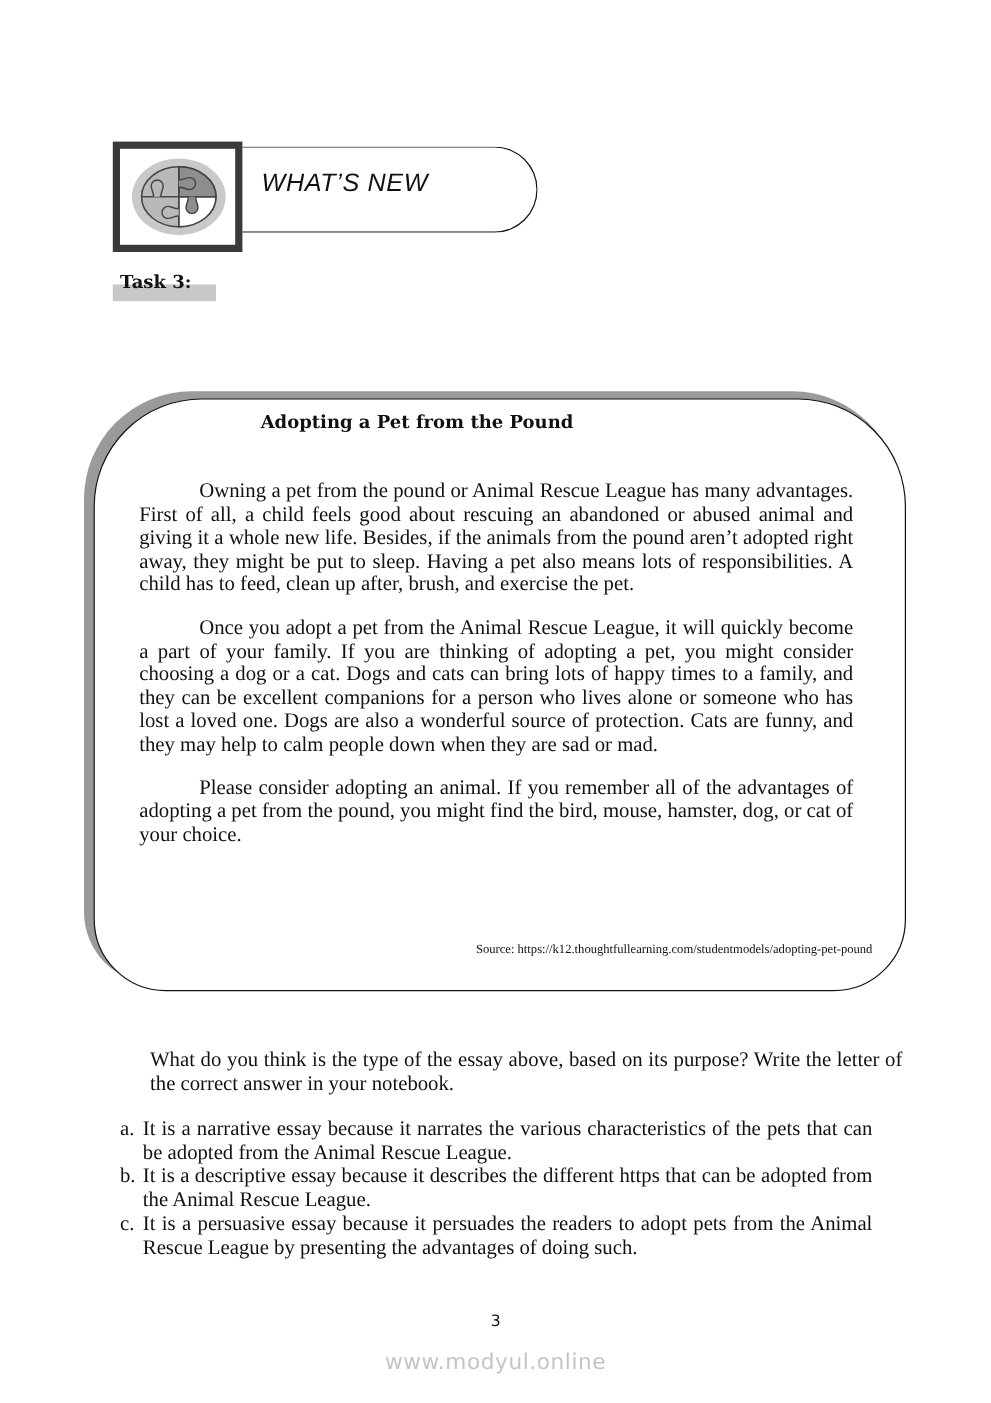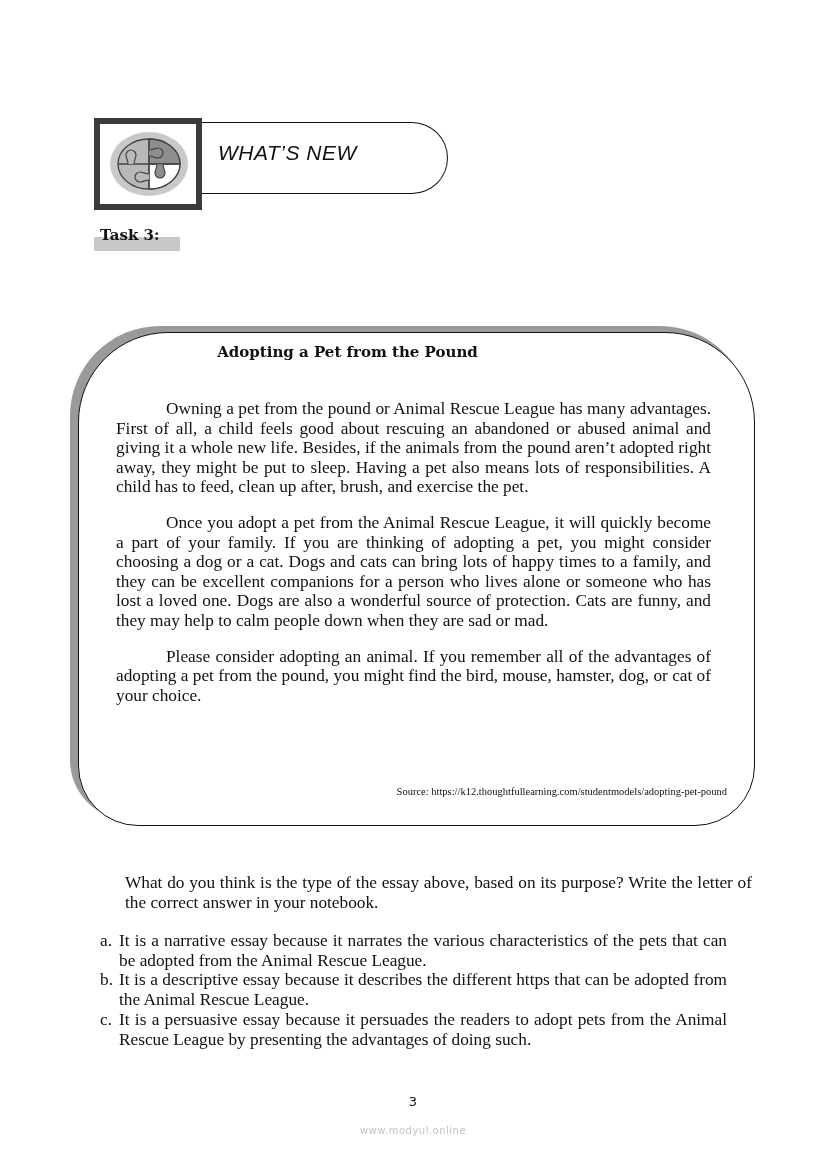--- a/index.html
+++ b/index.html
@@ -47,21 +47,21 @@
               font-family:"Liberation Serif", serif; font-size:17.3px; line-height:20px;
               text-align:justify;margin-left:25px; }
   .options { position:absolute; left:100px; top:931px; width:627px;
              font-family:"Liberation Serif", serif; font-size:17.3px; line-height:19.7px; }
   .option { position:relative; padding-left:19px; text-align:justify; }
   .option .letter { position:absolute; left:0; top:0; }
 
   .page-num { position:absolute; left:0; top:1094px; width:826px; text-align:center;
               font-family:"DejaVu Sans", sans-serif; font-size:13px; }
   .watermark { position:absolute; left:0; top:1125px; width:826px; text-align:center;
-               font-family:"DejaVu Sans", sans-serif; font-size:10px; color:#c4c4c4; letter-spacing:0.5px; }
+               font-family:"DejaVu Sans", sans-serif; font-size:18px; color:#c4c4c4; letter-spacing:0.5px; }
 </style>
 </head>
 <body>
 
 <div class="page">
 
   <div class="banner">
     <div class="icon-box">
       <svg width="82" height="68" viewBox="0 0 82 68">
         <ellipse cx="41" cy="34" rx="39" ry="32" fill="#c9c9c9"></ellipse>

